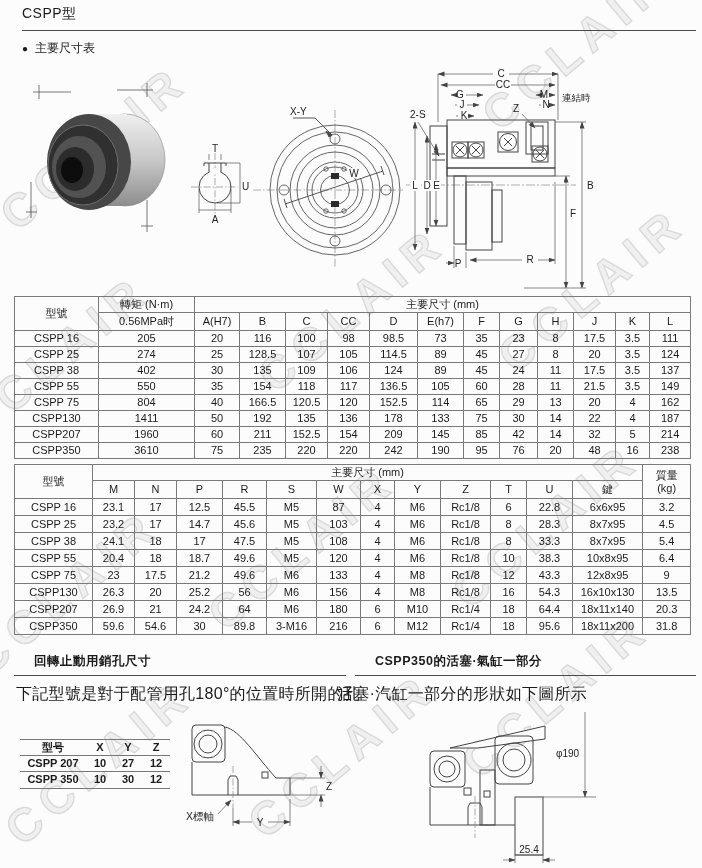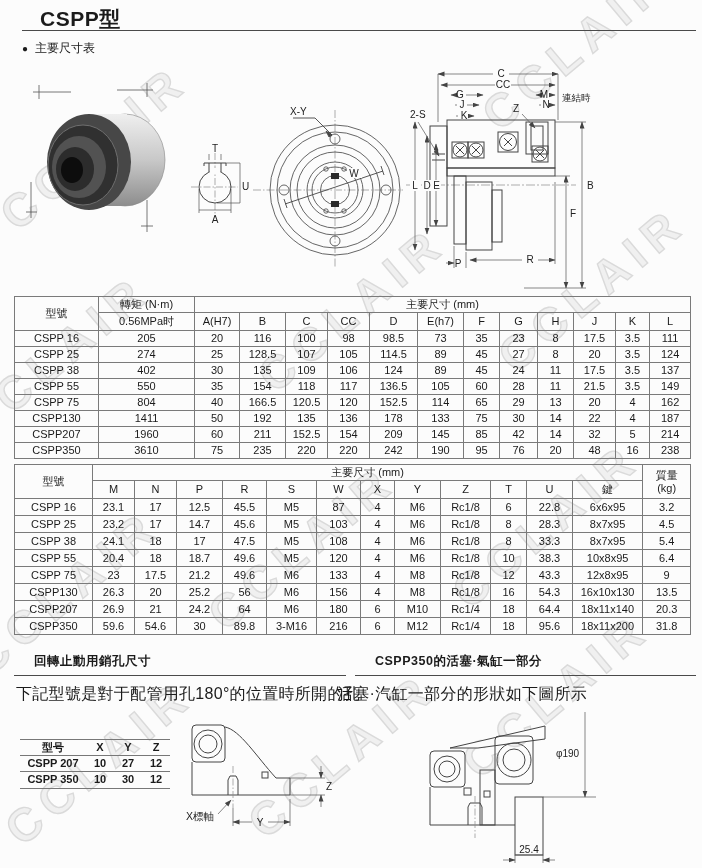--- a/index.html
+++ b/index.html
@@ -4,21 +4,21 @@
 <style>
   html,body{margin:0;padding:0;background:#e9e9e9;}
   .page{position:relative;width:702px;height:868px;background:#fcfcfc;overflow:hidden;
         font-family:"Liberation Sans","DejaVu Sans",sans-serif;color:#1b1b1b;}
   .abs{position:absolute;}
   
   .wm{position:absolute;font-size:46px;font-weight:bold;letter-spacing:9px;color:#f0f0f0;
       -webkit-text-stroke:1.4px #dadada;transform:rotate(-40deg);white-space:nowrap;z-index:0;user-select:none;}
   .content{position:relative;z-index:1;}
   
-  .title{position:absolute;left:40px;top:5px;font-size:21px;font-weight:bold;letter-spacing:.5px;}
+  .title{position:absolute;left:22px;top:5px;font-size:14px;font-weight:normal;letter-spacing:.5px;}
   .rule{position:absolute;height:0;border-top:1px solid #4a4a4a;}
   .bullet-row{position:absolute;left:22px;top:40px;font-size:12px;display:flex;align-items:center;gap:7px;}
   .bullet-row .dot{font-size:10px;}
   
   table.dims{border-collapse:collapse;table-layout:fixed;width:676px;font-size:11px;background:transparent;}
   .dims th,.dims td{border:1px solid #7a7a7a;text-align:center;vertical-align:middle;
                     padding:0 1px;font-weight:normal;line-height:1.15;white-space:nowrap;overflow:hidden;}
   .dims thead th{font-size:11px;}
   .dims .h1{height:16px;} .dims .h2{height:18px;} .dims tbody tr{height:16px;}
   #table2 tbody tr{height:17px;}

